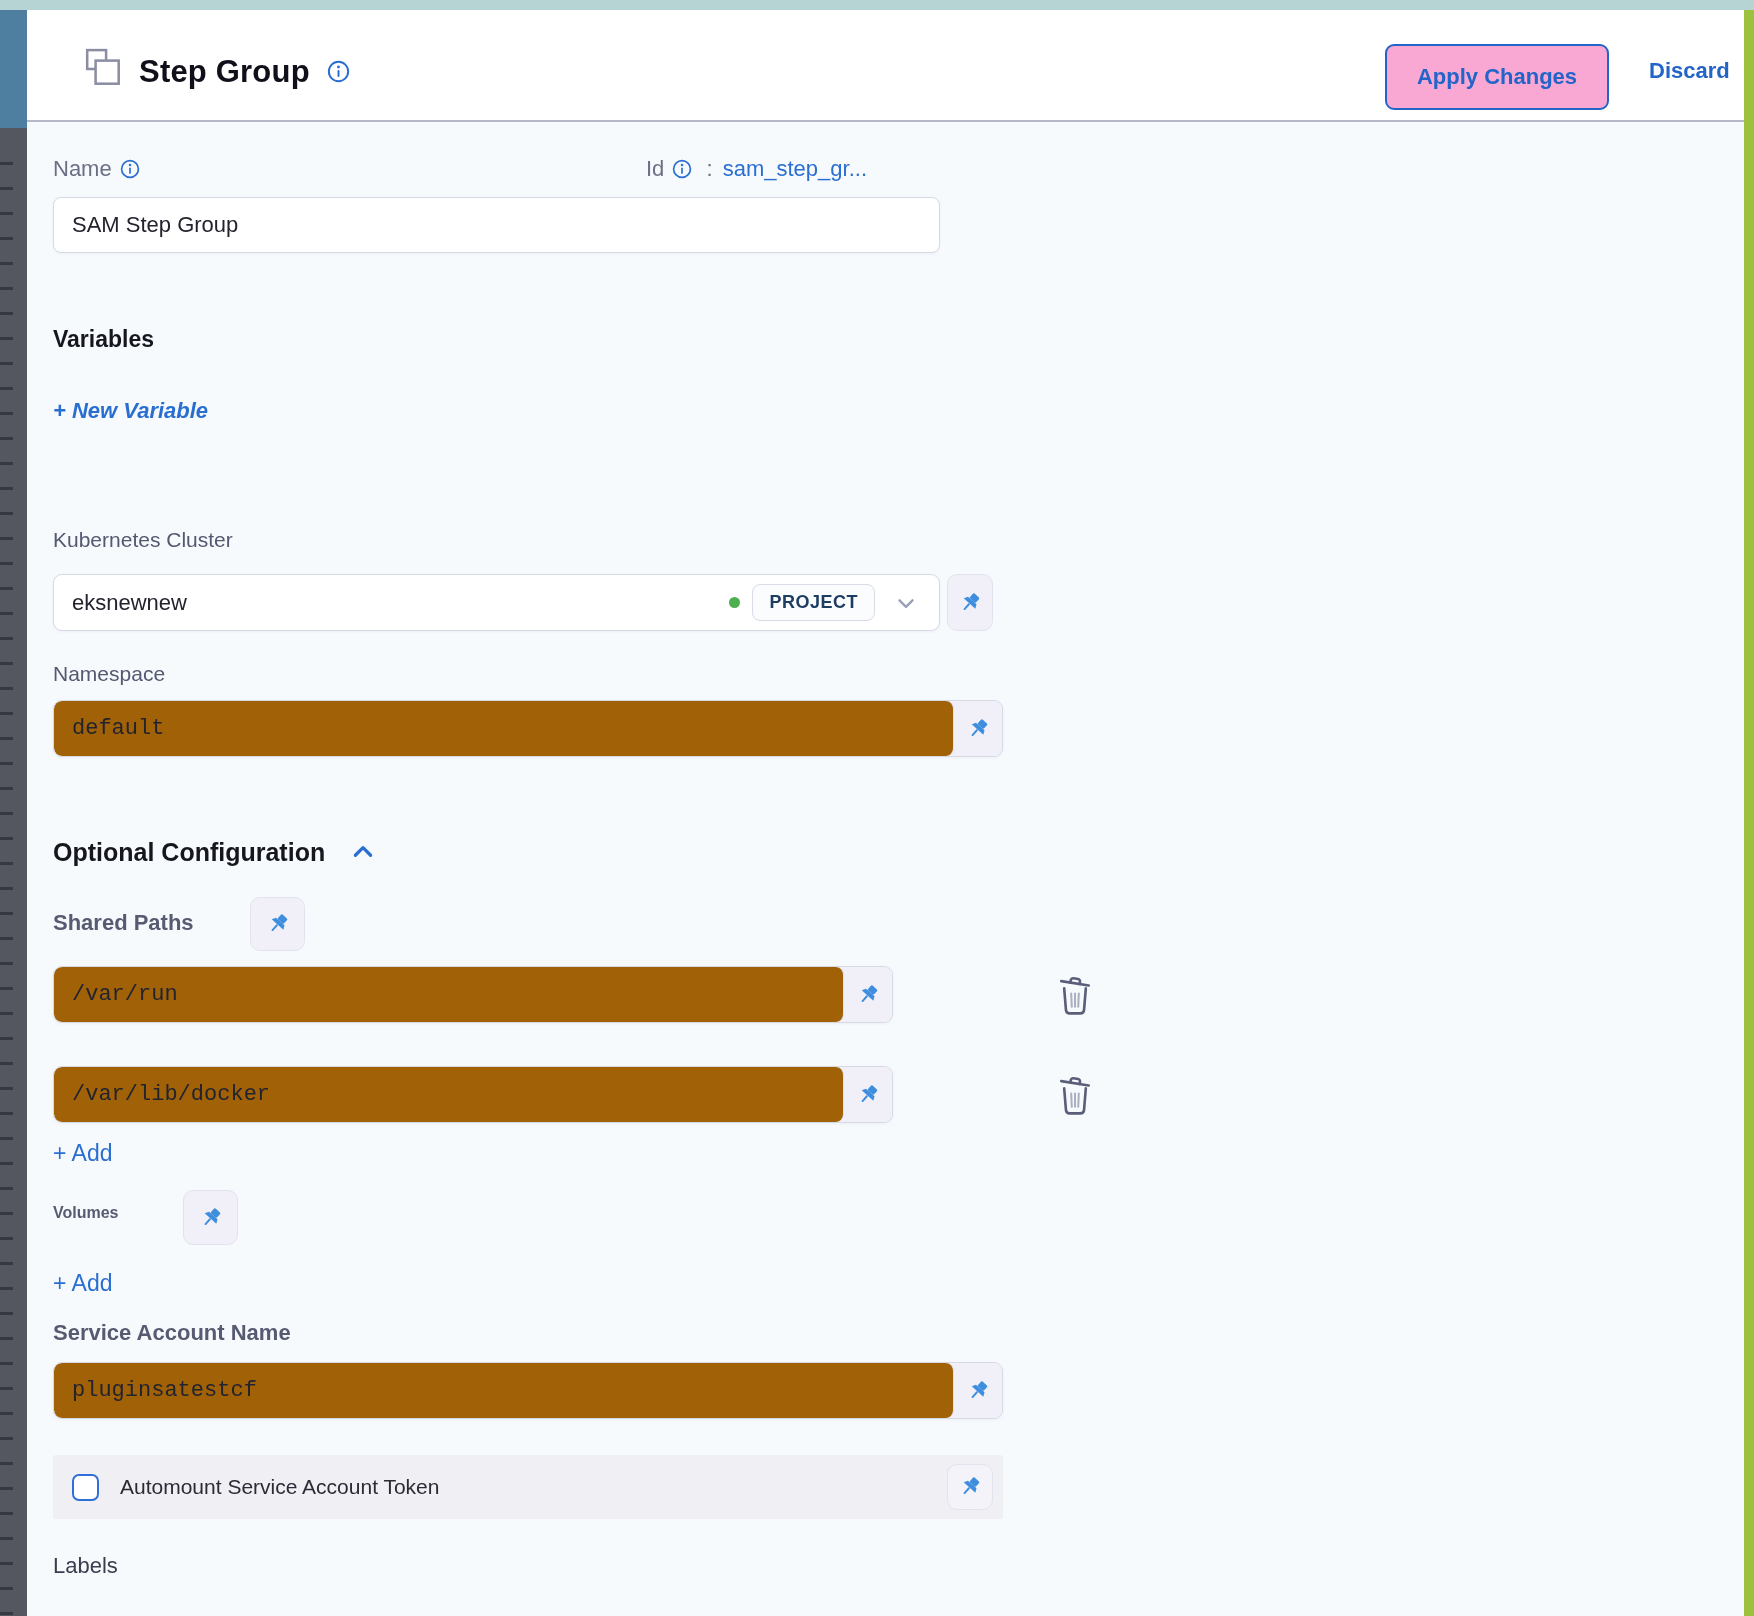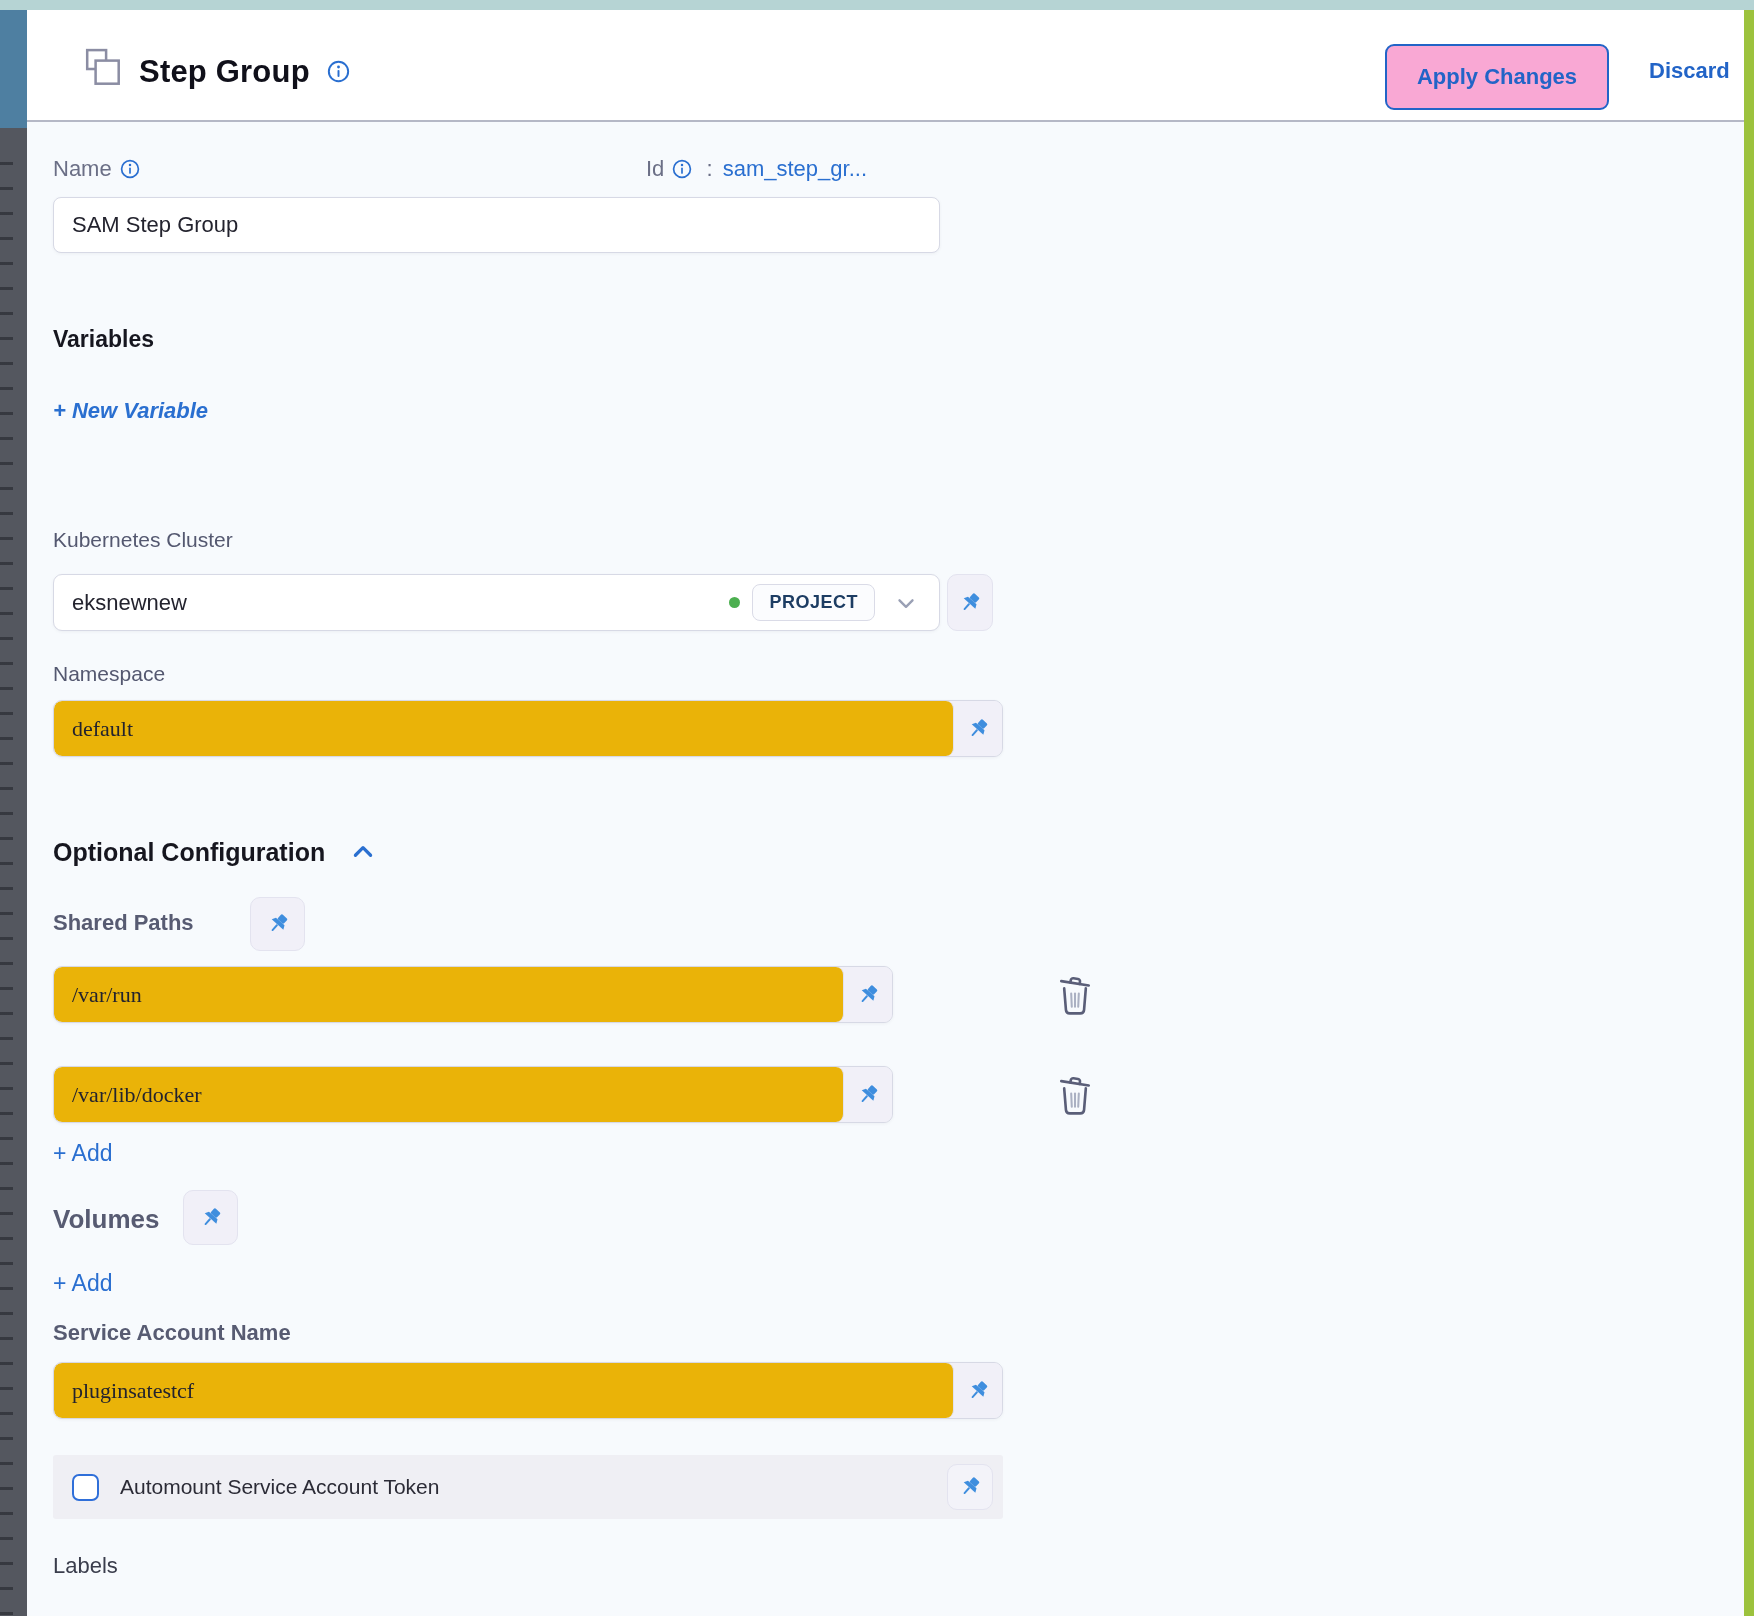--- a/index.html
+++ b/index.html
@@ -32,23 +32,23 @@
   .bold-link { font-weight:700; }
 
   .info-ic { display:inline-block; vertical-align:-3px; width:20px; height:20px; color:#2a6fd0; margin-left:8px; }
 
   
   .text-input { position:absolute; height:56px; background:#fff; border:1px solid #d7d9e5; border-radius:8px;
       font-size:22px; color:#23232e; padding:2px 18px; outline:none; box-shadow:0 1px 3px rgba(96,97,112,.07);
       font-family:"Liberation Sans","DejaVu Sans",sans-serif; }
   .field-group { position:absolute; height:57px; display:flex; background:#f1f0f8; border:1px solid #d7d9e5;
       border-radius:9px; box-shadow:0 1px 3px rgba(96,97,112,.07); overflow:hidden; }
-  .field-group input { flex:1; height:100%; border:none; outline:none; background:#eab308; border-radius:8px;
+  .field-group input { flex:1; height:100%; border:none; outline:none; background:#a16207; border-radius:8px;
       border-right:1px solid #e2e2ee; font-size:22px; color:#23232e; padding:0 18px;
-      font-family:Liberation Serif, serif; }
+      font-family:Liberation Mono, monospace; }
   .pin-seg { width:48px; display:flex; align-items:center; justify-content:center; background:#f1f0f8; cursor:pointer; }
 
   .pin-btn { position:absolute; background:#f1f0f8; border:1px solid #e3e3ef; border-radius:10px;
       display:flex; align-items:center; justify-content:center; cursor:pointer; }
   .pin { width:24px; height:24px; color:#3f8ede; }
 
   
   .combo { position:absolute; height:57px; background:#fff; border:1px solid #d7d9e5; border-radius:9px;
       display:flex; align-items:center; box-shadow:0 1px 3px rgba(96,97,112,.07); cursor:pointer; }
   .combo .val { flex:1; font-size:22px; color:#23232e; padding-left:18px; }
@@ -223,21 +223,21 @@
     <path d="M5.6 10.5 6.8 25.2a2.6 2.6 0 0 0 2.6 2.4h7.2a2.6 2.6 0 0 0 2.6-2.4l1.2-14.7" fill="none" stroke="#5a5e78" stroke-width="1.8" stroke-linecap="round"></path>
     <g stroke="#aab0c2" stroke-width="1.4" stroke-linecap="round">
       <line x1="10.4" y1="14" x2="10.8" y2="23"></line>
         <line x1="13" y1="14" x2="13" y2="23"></line>
         <line x1="15.6" y1="14" x2="15.2" y2="23"></line>
     </g>
   </svg>
 
   <div class="blue-link" style="left:53px; top:1140px; font-size:23px;">+ Add</div>
 
-  <div class="field-label" style="left:53px; top:1204px; font-size:26px; font-weight:700; color:#575b72;">Volumes</div>
+  <div class="field-label" style="left:53px; top:1204px; font-size:16px; font-weight:700; color:#575b72;">Volumes</div>
   <div class="pin-btn" style="left:183px; top:1190px; width:55px; height:55px;">
     <svg class="pin" viewBox="0 0 20 20">
         <g transform="rotate(42 10 10)" fill="currentColor">
           <rect x="6.6" y="1.6" width="6.8" height="5.6" rx="1"></rect>
           <path d="M5.2 7.2h9.6l1.7 3.4H3.5z"></path>
           <rect x="9.2" y="10.6" width="1.6" height="7" rx="0.8"></rect>
         </g>
       </svg>
   </div>
   <div class="blue-link" style="left:53px; top:1270px; font-size:23px;">+ Add</div>

